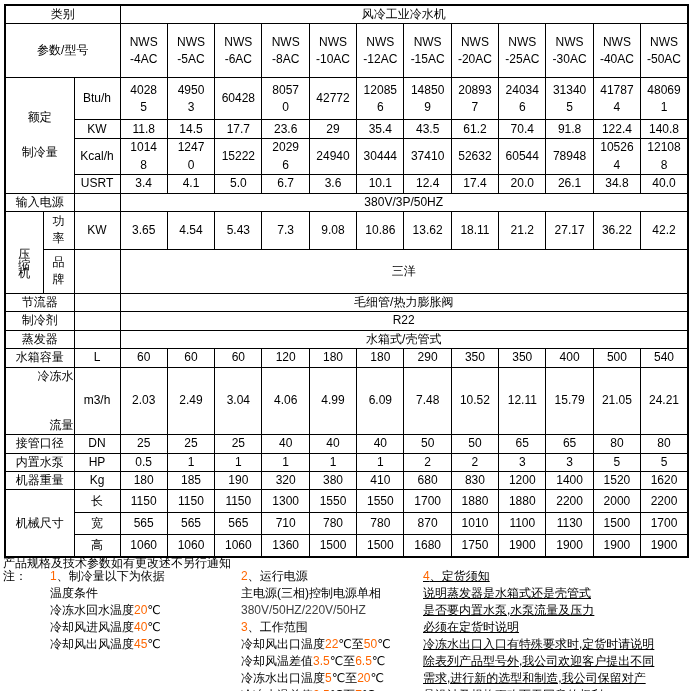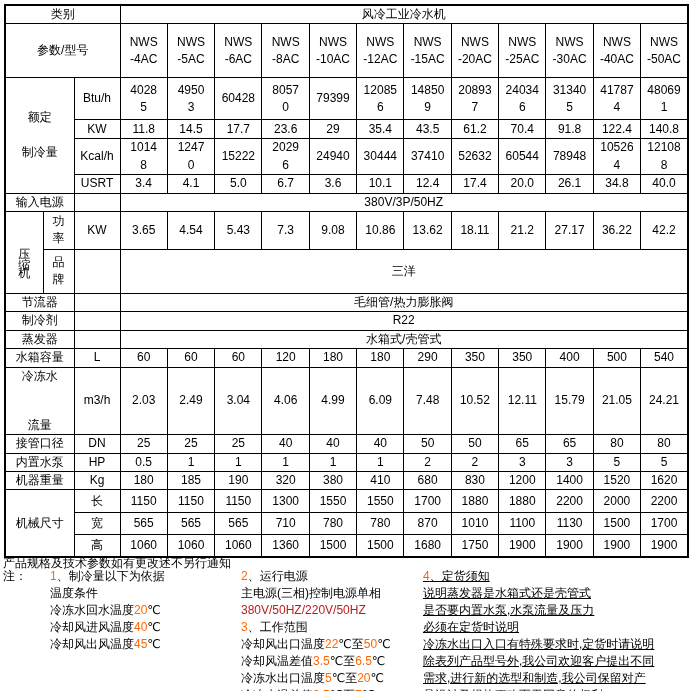--- a/index.html
+++ b/index.html
@@ -15,35 +15,35 @@
   }
   table.spec td{
     border:1px solid #000;
     text-align:center;vertical-align:middle;
     padding:0;line-height:1.45;overflow:hidden;
   }
   td.v{white-space:pre-line;}
   .model-cell{display:flex;flex-direction:column;justify-content:center;height:46px;padding:3px 0;}
   .twoline{display:flex;flex-direction:column;justify-content:center;height:100%;}
   .twoline.gapped{row-gap:18px;}
-  .twoline.gap16{row-gap:32px;}
+  .twoline.gap16{row-gap:32px;text-align:right;}
   .vtext{
     writing-mode:vertical-rl;text-orientation:upright;
     letter-spacing:9px;margin:0 auto;line-height:1;
   }
   .footer{position:absolute;left:0;top:531px;width:696px;height:160px;margin-top:22px;}
   .disclaimer{position:absolute;left:3px;top:2px;white-space:nowrap;}
   .note-label{position:absolute;left:3px;top:15px;}
   .note-col{position:absolute;top:15px;white-space:nowrap;}
   .note-col1{left:50px;}
   .note-col2{left:241px;}
   .note-col3{left:423px;text-decoration:underline;}
   .note-line{line-height:17px;height:17px;}
   .num{color:#FF6600;}
-  .navy{color:#b91c1c;}
+  .navy{color:#404040;}
 </style>
 </head>
 <body>
 
 <div id="page">
 
   <table class="spec">
     <colgroup>
       <col style="width:38px">
         <col style="width:31px">
@@ -152,21 +152,21 @@
         </div>
       </td>
       <td>Btu/h</td>
     <td class="v">4028
 5</td>
           <td class="v">4950
 3</td>
           <td class="v">60428</td>
           <td class="v">8057
 0</td>
-          <td class="v">79399</td>
+          <td class="v">42772</td>
           <td class="v">12085
 6</td>
           <td class="v">14850
 9</td>
           <td class="v">20893
 7</td>
           <td class="v">24034
 6</td>
           <td class="v">31340
 5</td>

